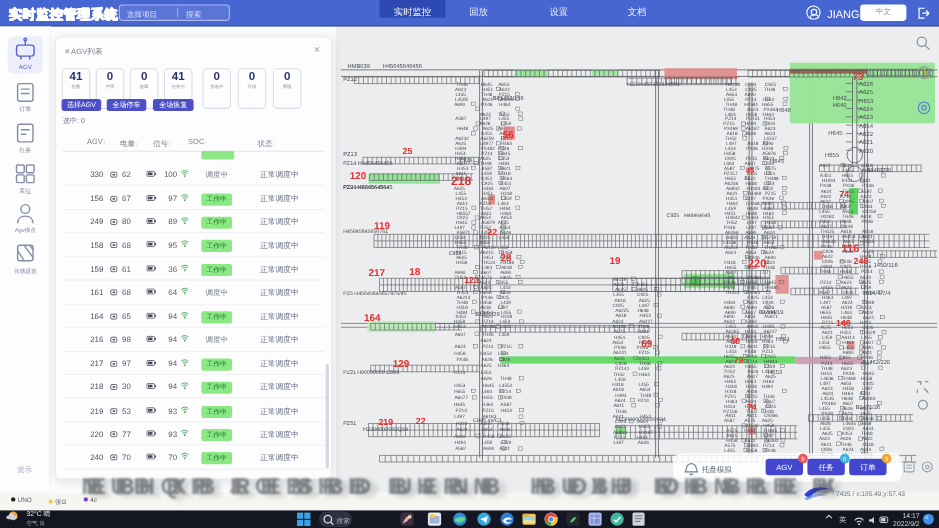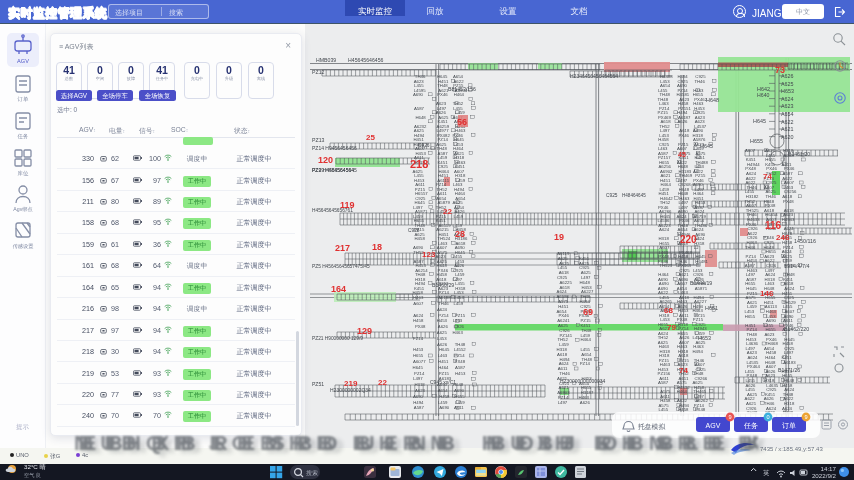--- a/index.html
+++ b/index.html
@@ -1219,21 +1219,21 @@
             </svg></span>
 <span class="c-sig">97</span>
           <span class="c-wi"><svg width="8" height="7" viewBox="0 0 12 10">
               <path d="M1 3.5A7 7 0 0 1 11 3.5M2.8 5.6A4.5 4.5 0 0 1 9.2 5.6M4.6 7.6A2 2 0 0 1 7.4 7.6" fill="none" stroke="#3d9e52" stroke-width="1.2"></path>
               <circle cx="6" cy="9" r="1" fill="#3d9e52"></circle>
             </svg></span>
 <span class="c-st"><span class="badge">工作中</span></span>
           <span class="c-sub">正常调度中</span>
         </div>
         <div class="row" style="top:53.9px">
-<span class="c-id">211</span>
+<span class="c-id">249</span>
           <span class="c-rob"><svg width="7" height="7" viewBox="0 0 10 10" style="vertical-align:-1px">
               <rect x="1" y="2.2" width="8" height="6.4" rx="1.6" fill="none" stroke="#434a5a" stroke-width="1.1"></rect>
               <rect x="3.4" y="4.4" width="3.2" height="2" fill="#434a5a"></rect>
             </svg></span>
 <span class="c-bat">80</span>
           <span class="c-bi"><svg width="9" height="6" viewBox="0 0 12 8">
               <rect x="0.6" y="1" width="9.4" height="6" rx="1.2" fill="none" stroke="#434a5a" stroke-width="1"></rect>
               <rect x="2" y="2.4" width="5.5" height="3.2" fill="#434a5a"></rect>
               <rect x="10.6" y="2.8" width="1.4" height="2.4" fill="#434a5a"></rect>
             </svg></span>

